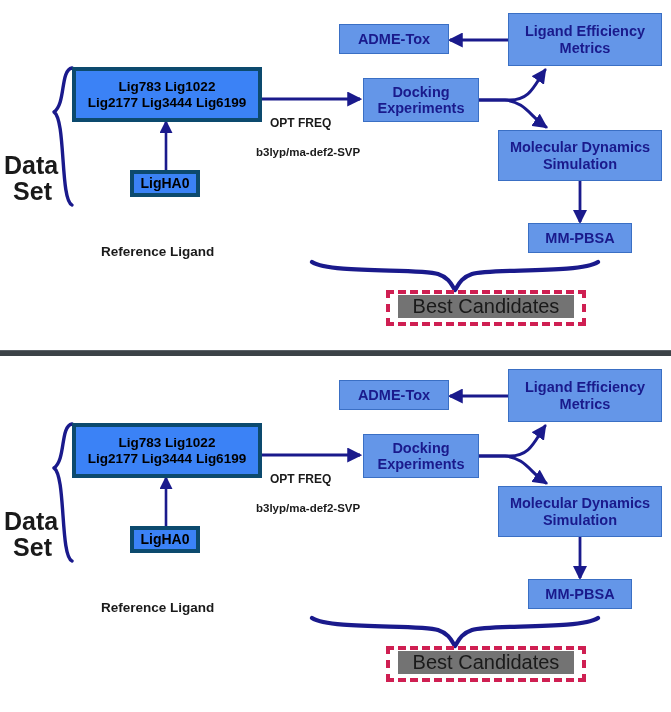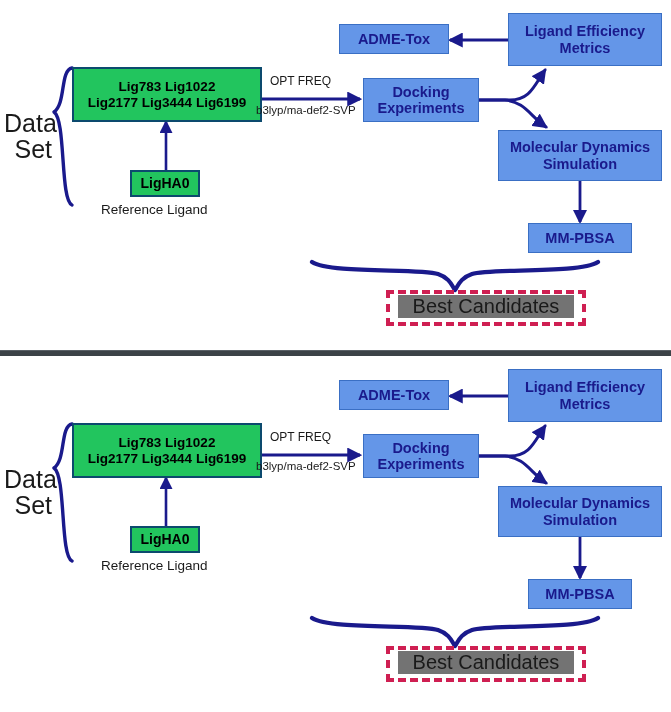--- a/index.html
+++ b/index.html
@@ -52,36 +52,37 @@
     display: flex;
     align-items: center;
     justify-content: center;
     text-align: center;
     line-height: 1.12;
     font-weight: bold;
   }
 
   
   .node.data-box {
-    background: #22c55e;
-    border: 2px solid #0c4a6e;
+    background: #3b82f6;
+    border: 4px solid #0c4a6e;
     color: #000000;
   }
   
   .node.flow-box {
     background: #6496e8;
     border: 1px solid #3a6fc4;
     color: #1a1a8c;
   }
 
   .plain-label {
     position: absolute;
     color: #1a1a1a;
-    font-weight: normal;
+    font-weight: bold;
     white-space: nowrap;
+    margin-top: 42px;
   }
 
   .dashed-box {
     position: absolute;
     box-sizing: border-box;
     border: 4px dashed #cf1f52;
     background: transparent;
   }
   .dashed-text {
     position: absolute;

